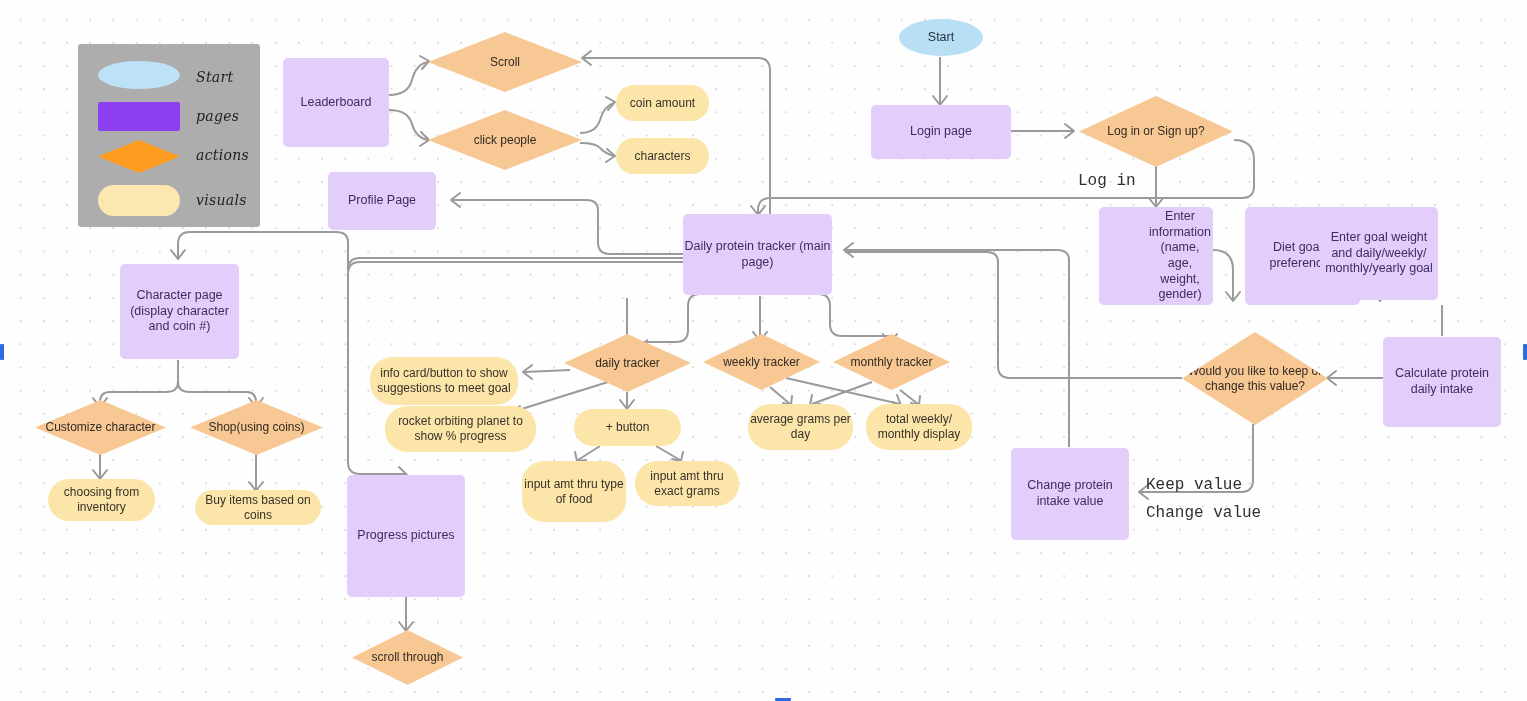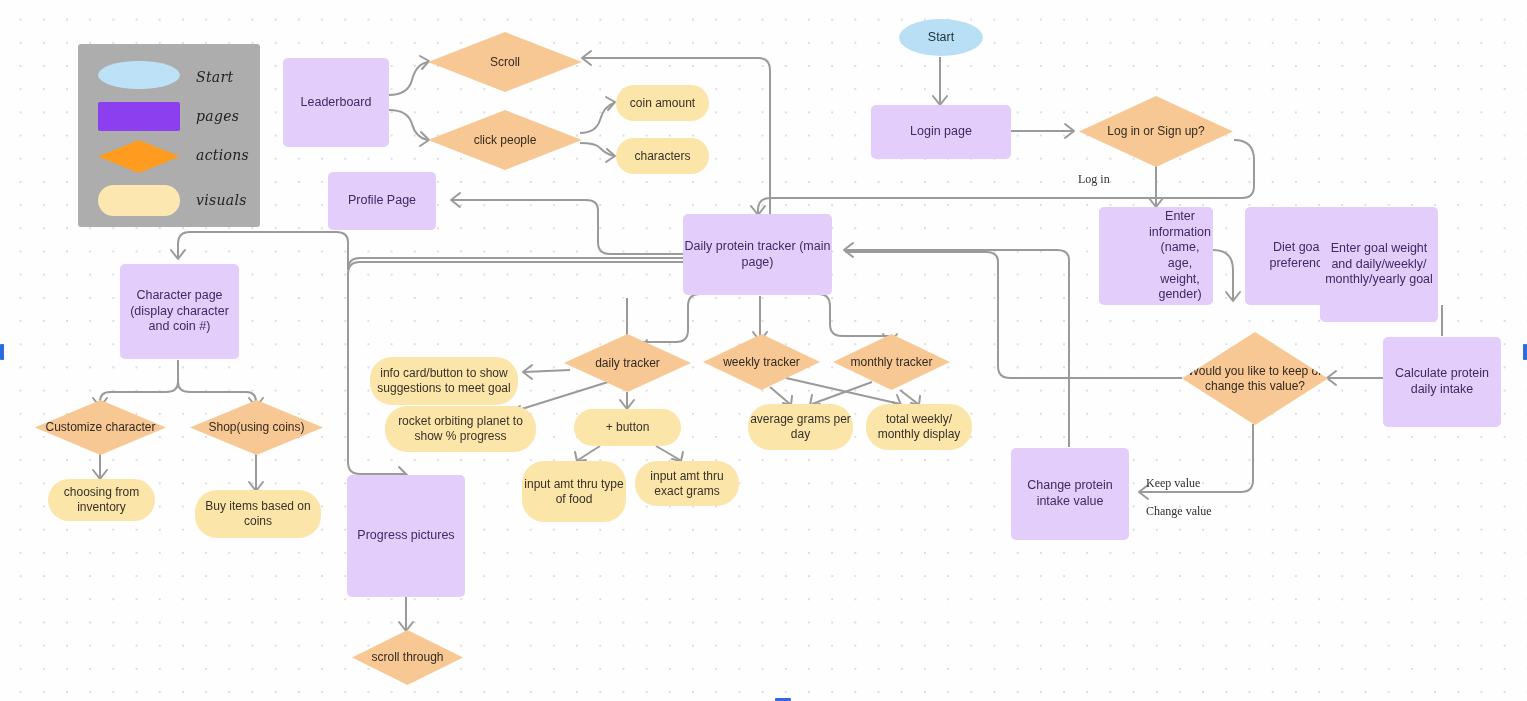--- a/index.html
+++ b/index.html
@@ -63,24 +63,24 @@
   .n-action {
     background: #f8c894;
     color: #332a22;
     font-size: 12px;
     clip-path: polygon(50% 0%, 100% 50%, 50% 100%, 0% 50%);
   }
 
   
   .edge-label {
     position: absolute;
-    font-size: 12px;
+    font-size: 16px;
     color: #2f2f2f;
     white-space: nowrap;
-    font-family: Liberation Serif, serif;
+    font-family: Liberation Mono, monospace;
   }
 
   
   #legend {
     position: absolute;
     background: #adadad;
     border-radius: 3px;
   }
   .legend-swatch { position: absolute; }
   .sw-start  { background: #bde2f8; border-radius: 50%; }
@@ -258,39 +258,39 @@
   <div class="node n-start" style="left:899px; top:19px; width:84px; height:37px;">Start</div>
 
   <div class="node n-page" style="left:871px; top:105px; width:140px; height:54px;">Login page</div>
 
   <div class="node n-action" style="left:1079px; top:96px; width:154px; height:71px;">Log in or Sign up?</div>
 
   <div class="node n-page" style="left:1099px; top:207px; width:114px; height:98px;padding-left:48px;">Enter information (name, age, weight, gender)</div>
 
   <div class="node n-page" style="left:1245px; top:207px; width:115px; height:98px;">Diet goals/ preferences</div>
 
-  <div class="node n-page" style="left:1320px; top:207px; width:118px; height:115px;">Enter goal weight and daily/weekly/ monthly/yearly goal</div>
+  <div class="node n-page" style="left:1320px; top:207px; width:118px; height:93px;">Enter goal weight and daily/weekly/ monthly/yearly goal</div>
 
   <div class="node n-page" style="left:1383px; top:337px; width:118px; height:90px;">Calculate protein daily intake</div>
 
   <div class="node n-action" style="left:1182px; top:332px; width:146px; height:93px;">Would you like to keep or change this value?</div>
 
   <div class="node n-page" style="left:1011px; top:448px; width:118px; height:92px;">Change protein intake value</div>
 
   <div class="node n-page" style="left:683px; top:214px; width:149px; height:81px;">Daily protein tracker (main page)</div>
 
   <div class="node n-page" style="left:120px; top:264px; width:119px; height:95px;">Character page (display character and coin #)</div>
 
   <div class="node n-action" style="left:35px; top:400px; width:131px; height:55px;">Customize character</div>
 
   <div class="node n-action" style="left:190px; top:400px; width:133px; height:55px;">Shop(using coins)</div>
 
   <div class="node n-visual" style="left:48px; top:479px; width:107px; height:42px;">choosing from inventory</div>
 
-  <div class="node n-visual" style="left:195px; top:490px; width:126px; height:48px;">Buy items based on coins</div>
+  <div class="node n-visual" style="left:195px; top:490px; width:126px; height:35px;">Buy items based on coins</div>
 
   <div class="node n-page" style="left:347px; top:475px; width:118px; height:122px;">Progress pictures</div>
 
   <div class="node n-action" style="left:352px; top:630px; width:111px; height:55px;">scroll through</div>
 
   <div class="node n-action" style="left:564px; top:334px; width:127px; height:58px;">daily tracker</div>
 
   <div class="node n-action" style="left:703px; top:334px; width:117px; height:56px;">weekly tracker</div>
 
   <div class="node n-action" style="left:833px; top:334px; width:117px; height:56px;">monthly tracker</div>

